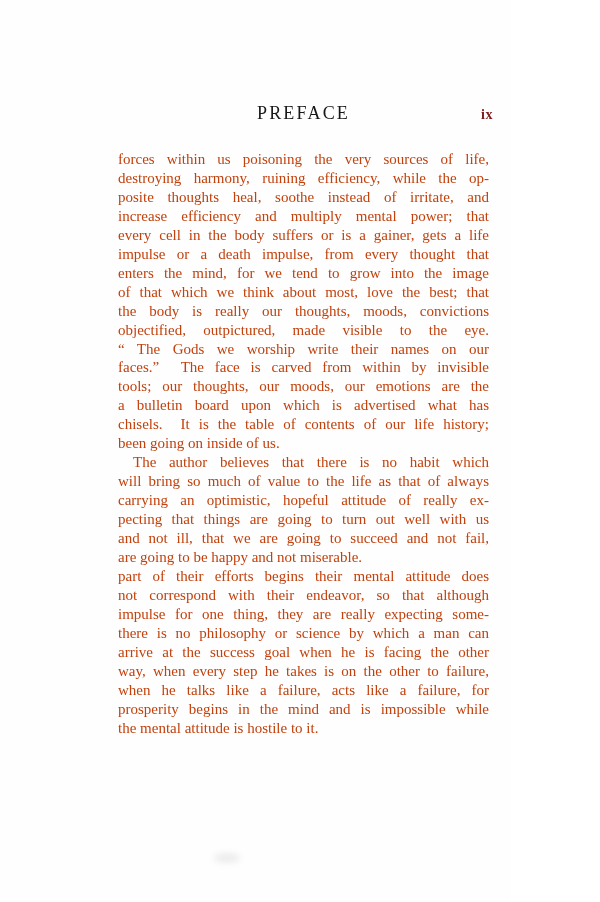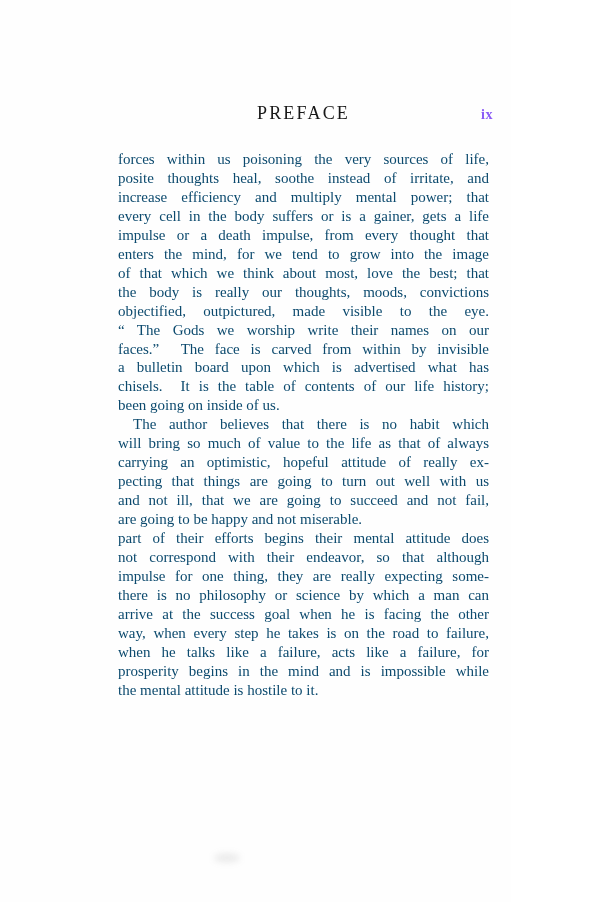--- a/index.html
+++ b/index.html
@@ -26,33 +26,33 @@
     font-size: 18px;
     letter-spacing: 2.2px;
     color: #181818;
   }
   .pagenum {
     position: absolute;
     right: -4px; top: 4px;
     font-size: 14px;
     font-weight: bold;
     letter-spacing: 0.5px;
-    color: #8b5cf6;
+    color: #7f1d1d;
   }
   .text-block {
     position: absolute;
     top: 150px; left: 118px;
     width: 371px;
   }
   .line {
     font-size: 15px;
     line-height: 18.95px;
     text-align: justify;
     text-align-last: justify;
-    color: #0c4a6e;
+    color: #c2410c;
   }
   .line.end { text-align-last: left; }
   .line.indent { text-indent: 15px; }
   .it { }
   .smudge {
     position: absolute;
     left: 214px; top: 853px;
     width: 26px; height: 10px;
     background: rgba(110,110,110,0.12);
     border-radius: 50%;
@@ -62,43 +62,45 @@
 </head>
 <body>
 
 <div class="page">
   <div class="header">
     <span class="title">PREFACE</span>
     <span class="pagenum">ix</span>
   </div>
   <div class="text-block">
       <div class="line"><span>forces within us poisoning the very sources of life,</span></div>
+      <div class="line"><span>destroying harmony, ruining efficiency, while the op-</span></div>
       <div class="line"><span>posite thoughts heal, soothe instead of irritate, and</span></div>
       <div class="line"><span>increase efficiency and multiply mental power; that</span></div>
       <div class="line"><span>every cell in the body suffers or is a gainer, gets a life</span></div>
       <div class="line"><span>impulse or a death impulse, from every thought that</span></div>
       <div class="line"><span>enters the mind, for we tend to grow into the image</span></div>
       <div class="line"><span>of that which we think about most, love the best; that</span></div>
       <div class="line"><span>the body is really our thoughts, moods, convictions</span></div>
       <div class="line"><span>objectified, outpictured, made visible to the eye.</span></div>
       <div class="line"><span>“ The Gods we worship write their names on our</span></div>
       <div class="line"><span>faces.”&nbsp; The face is carved from within by invisible</span></div>
+      <div class="line"><span>tools; our thoughts, our moods, our emotions are the</span></div>
       <div class="line"><span>a bulletin board upon which is advertised what has</span></div>
       <div class="line"><span>chisels.&nbsp; It is the table of contents of our life history;</span></div>
       <div class="line end"><span>been going on inside of us.</span></div>
       <div class="line indent"><span>The author believes that there is no habit which</span></div>
       <div class="line"><span>will bring so much of value to the life as that of always</span></div>
       <div class="line"><span>carrying an optimistic, hopeful attitude of really </span><span class="it">ex-</span></div>
       <div class="line"><span class="it">pecting</span><span> that things are going to turn out well with us</span></div>
       <div class="line"><span>and not ill, that we are going to succeed and not fail,</span></div>
       <div class="line end"><span>are going to be happy and not miserable.</span></div>
       <div class="line"><span>part of their efforts begins their mental attitude does</span></div>
       <div class="line"><span>not correspond with their endeavor, so that although</span></div>
       <div class="line"><span>impulse for one thing, they are </span><span class="it">really expecting</span><span> some-</span></div>
       <div class="line"><span>there is no philosophy or science by which a man can</span></div>
       <div class="line"><span>arrive at the success goal when he is facing the other</span></div>
-      <div class="line"><span>way, when every step he takes is on the road to failure,</span></div>
+      <div class="line"><span>way, when every step he takes is on the other to failure,</span></div>
       <div class="line"><span>when he talks like a failure, acts like a failure, for</span></div>
       <div class="line"><span>prosperity begins in the mind and is impossible while</span></div>
       <div class="line end"><span>the mental attitude is hostile to it.</span></div>
     </div>
   <div class="smudge"></div>
 </div>
 
 </body></html>

